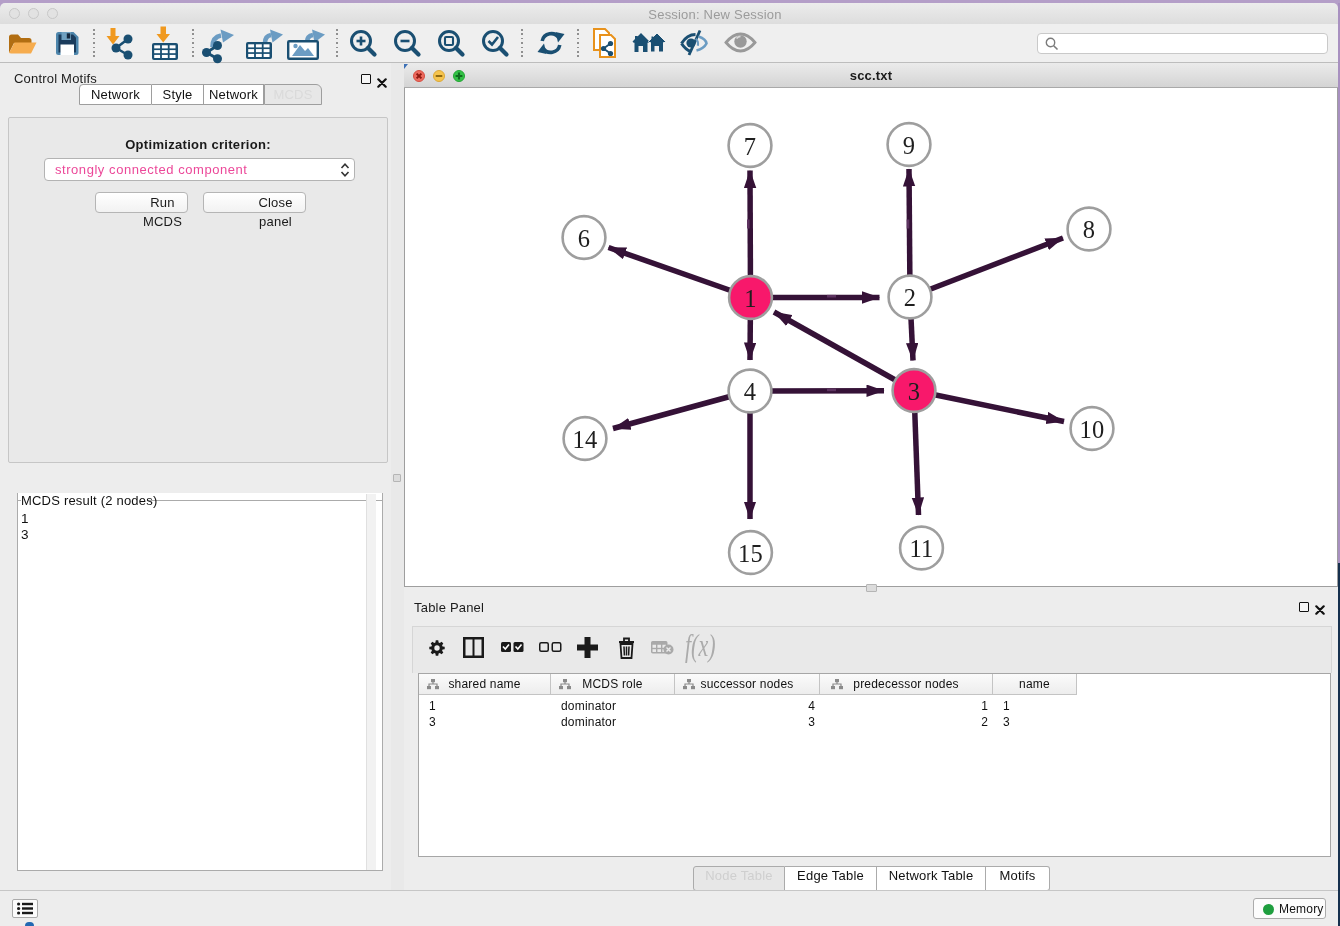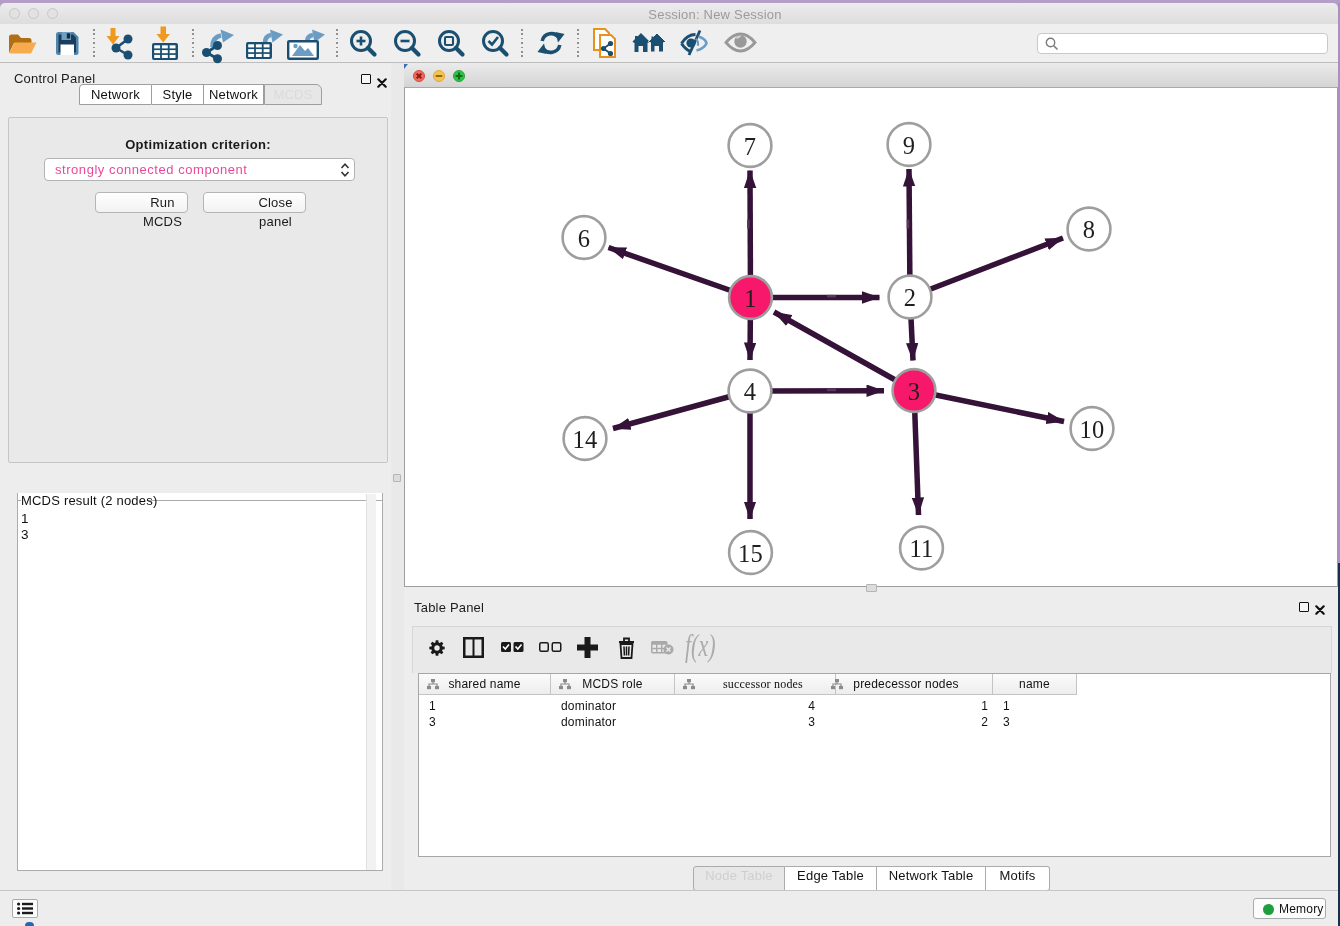--- a/index.html
+++ b/index.html
@@ -198,21 +198,21 @@
     <path d="M12.5 12.5 Q14 10.5 16.5 10.3" fill="none" stroke="#D9D9D9" stroke-width="1.8"></path>
   </svg>
   <div id="searchbox">
     <svg width="14" height="14" viewBox="0 0 14 14" style="position:absolute; left:7px; top:3px;">
       <circle cx="5.5" cy="5.5" r="4.2" fill="none" stroke="#7B7B7B" stroke-width="1.4"></circle>
       <line x1="8.7" y1="8.7" x2="12.5" y2="12.5" stroke="#7B7B7B" stroke-width="1.6"></line>
     </svg>
   </div>
 </div>
 
-<div class="abs" id="cpTitle">Control Panel</div>
+<div class="abs" id="cpTitle">Control Motifs</div>
 <div class="abs" id="cpMax"></div>
 <div class="abs" id="cpClose">
   <svg width="10" height="10" viewBox="0 0 10 10">
       <path d="M1.3 1.3 L8.7 8.7 M8.7 1.3 L1.3 8.7" stroke="#111" stroke-width="2.2" stroke-linecap="round"></path>
     </svg>
 </div>
 <div class="abs" style="left:391px; top:63px; width:13px; height:827px; background:#E9E9E9;"></div>
 <div class="abs" style="left:393px; top:474px; width:8px; height:8px; background:#DCDCDC; border:1px solid #B5B5B5; border-radius:1px;"></div>
 <div class="abs" style="left:866px; top:584px; width:11px; height:8px; background:#DCDCDC; border:1px solid #B5B5B5; border-radius:1px; z-index:6;"></div>
 
@@ -251,20 +251,21 @@
       </svg>
   </div>
   <div class="light" style="left:48.5px; background:#33C146; border:1px solid #22A534;">
     <svg width="10" height="10" viewBox="0 0 10 10" style="position:absolute;left:0;top:0;">
         <path d="M1.6 5 L8.4 5 M5 1.6 L5 8.4" stroke="#0E6B1E" stroke-width="2.1"></path>
       </svg>
   </div>
   <svg width="4" height="5" viewBox="0 0 4 5" style="position:absolute; left:0; top:1px;">
       <path d="M0 0 L4 0 L0 5 Z" fill="#3C70B6"></path>
     </svg>
+  <div id="netname">scc.txt</div>
 </div>
 <div class="abs" id="netframe">
   <svg id="graph" width="932" height="497" viewBox="0 0 932 497" style="position:absolute; left:0; top:25px;">
     <defs>
       <marker id="arr" markerUnits="userSpaceOnUse" markerWidth="19" markerHeight="13" refX="17.5" refY="6.2" orient="auto">
         <path d="M0,0 L18,6.2 L0,12.4 Z" fill="#351237"></path>
       </marker>
     </defs>
     <g stroke="#351237" stroke-width="5.5" marker-end="url(#arr)">
       <line x1="345.5" y1="209.5" x2="345" y2="82.5"></line>
@@ -363,21 +364,21 @@
   <line x1="1" y1="7.5" x2="15.5" y2="7.5" stroke="#A9A9A9" stroke-width="1.4"></line>
   <circle cx="17.5" cy="8.5" r="5" fill="#A9A9A9"></circle>
   <path d="M15.5 6.5 L19.5 10.5 M19.5 6.5 L15.5 10.5" stroke="#ECECEC" stroke-width="1.4"></path>
 </svg>
 <div class="abs" style="left:685px; top:633px; font-family:'Liberation Serif',serif; font-style:italic; font-size:22px; color:#ABABAB; letter-spacing:0; transform:scale(1.0,1.45); transform-origin:0 50%;">f(x)</div>
 
 <div class="abs" id="tablebox">
   <div id="thead">
     <div class="hcell" style="left:0; width:132px;">shared name</div>
     <div class="hcell" style="left:132px; width:124px;">MCDS role</div>
-    <div class="hcell" style="left:272px; width:145px;font-family:Liberation Serif, serif;">successor nodes</div>
+    <div class="hcell" style="left:256px; width:145px;">successor nodes</div>
     <div class="hcell" style="left:401px; width:173px;">predecessor nodes</div>
     <div class="hcell" style="left:574px; width:84px; border-right:1px solid #C4C4C4;">name</div>
   </div>
   <svg class="habs" width="12" height="11" viewBox="0 0 12 11" style="position:absolute; left:8px; top:5px;">
     <rect x="4" y="0" width="4" height="3.2" fill="#8A8A8A"></rect>
       <rect x="0" y="7" width="4" height="3.2" fill="#8A8A8A"></rect>
       <rect x="8" y="7" width="4" height="3.2" fill="#8A8A8A"></rect>
     <path d="M6 3 L6 5 M2 7 L2 5 L10 5 L10 7" fill="none" stroke="#8A8A8A" stroke-width="1.2"></path>
   </svg>
   <svg class="habs" width="12" height="11" viewBox="0 0 12 11" style="position:absolute; left:140px; top:5px;">

